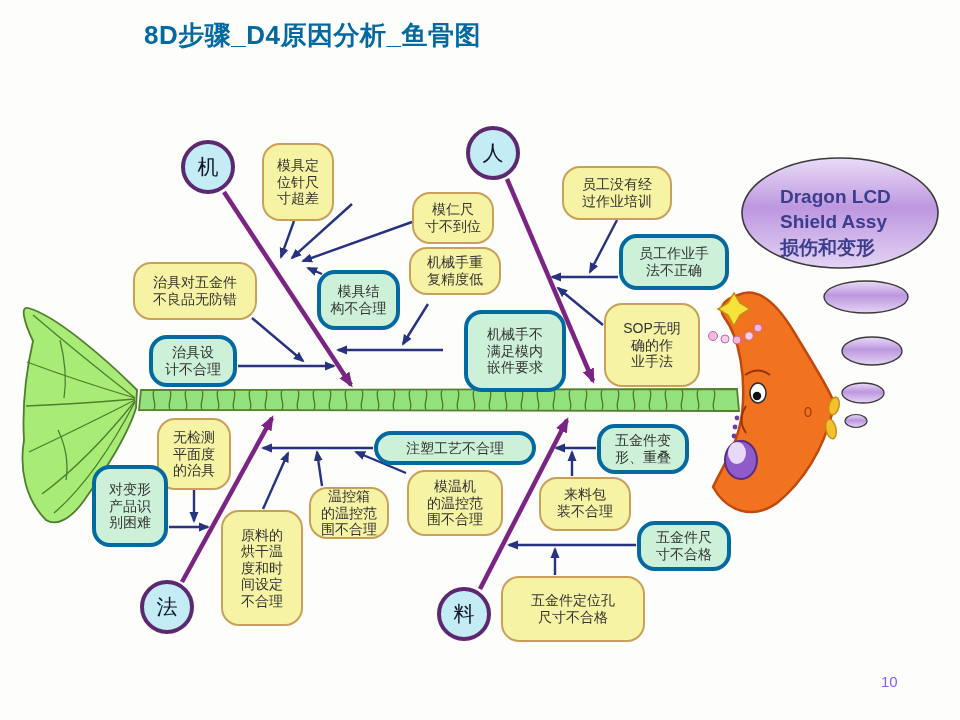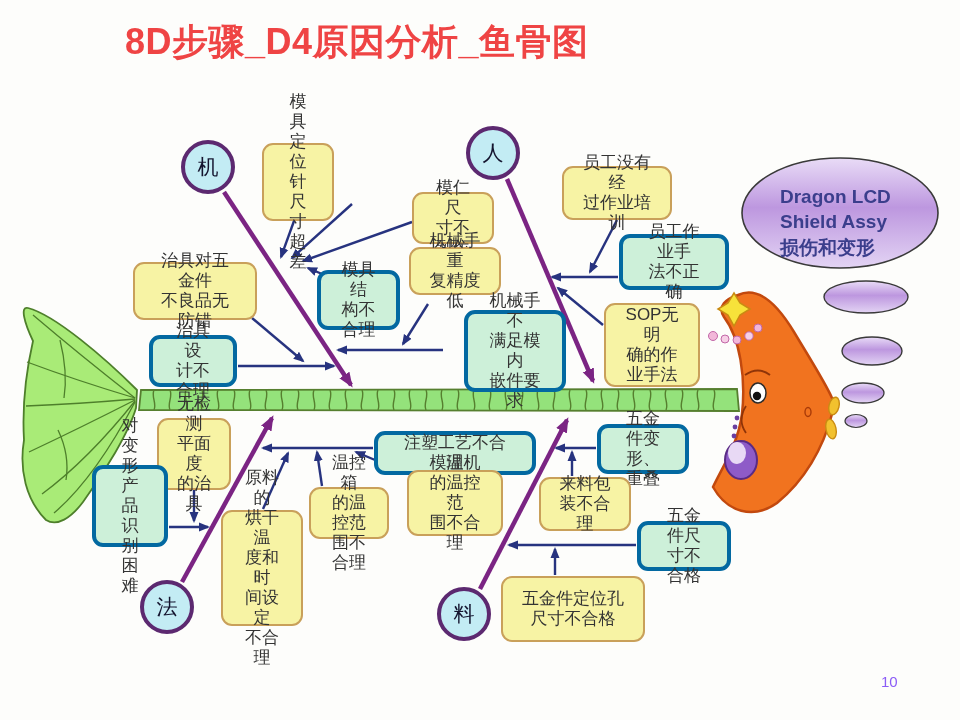--- a/index.html
+++ b/index.html
@@ -3,29 +3,29 @@
 <meta charset="utf-8">
 <style>
   html,body{margin:0;padding:0;background:#e8e8e8;}
   .slide{
     position:relative;width:960px;height:720px;margin:0 auto;
     background:#FDFDFB;overflow:hidden;
     font-family:"Liberation Sans","DejaVu Sans",sans-serif;
   }
   svg.art{position:absolute;left:0;top:0;}
   .page-title{
-    position:absolute;left:125px;top:18px;
-    font-size:36px;font-weight:bold;color:#ef4444;letter-spacing:.5px;
+    position:absolute;left:144px;top:18px;
+    font-size:26px;font-weight:bold;color:#0369a1;letter-spacing:.5px;
     white-space:nowrap;
   }
   .cause{
-    position:absolute;box-sizing:border-box;border-radius:11px;
+    position:absolute;box-sizing:border-box;border-radius:18px;
     display:flex;align-items:center;justify-content:center;
     text-align:center;white-space:pre-line;
-    font-size:17px;line-height:1.18;color:#333;padding:18px;
+    font-size:14px;line-height:1.18;color:#333;padding:1px;
   }
   .y{background:#F7F3A4;border:2px solid #C9A05A;}
   .g{background:#CDF0D9;border:4px solid #0369a1;}
   .cat{
     position:absolute;width:54px;height:54px;border-radius:50%;
     box-sizing:border-box;background:#C3ECF4;border:4px solid #5C2970;
     display:flex;align-items:center;justify-content:center;
     font-size:21px;color:#14142e;
   }
   .bubble-text{
@@ -255,21 +255,21 @@
   <div class="cause y" style="left:309px;top:487px;width:80px;height:52px;">温控箱
 的温控范
 围不合理</div>
   <div class="cause g" style="left:374px;top:431px;width:162px;height:34px;">注塑工艺不合理</div>
   <div class="cause y" style="left:407px;top:470px;width:96px;height:66px;">模温机
 的温控范
 围不合理</div>
 
   <div class="cause g" style="left:597px;top:424px;width:92px;height:50px;">五金件变
 形、重叠</div>
-  <div class="cause y" style="left:539px;top:477px;width:92px;height:54px;">来料包
+  <div class="cause y" style="left:539px;top:477px;width:92px;height:54px;font-family:Liberation Mono, monospace;">来料包
 装不合理</div>
   <div class="cause g" style="left:637px;top:521px;width:94px;height:50px;">五金件尺
 寸不合格</div>
   <div class="cause y" style="left:501px;top:576px;width:144px;height:66px;">五金件定位孔
 尺寸不合格</div>
 
   <div class="pagenum">10</div>
 </div>
 
 </body></html>

